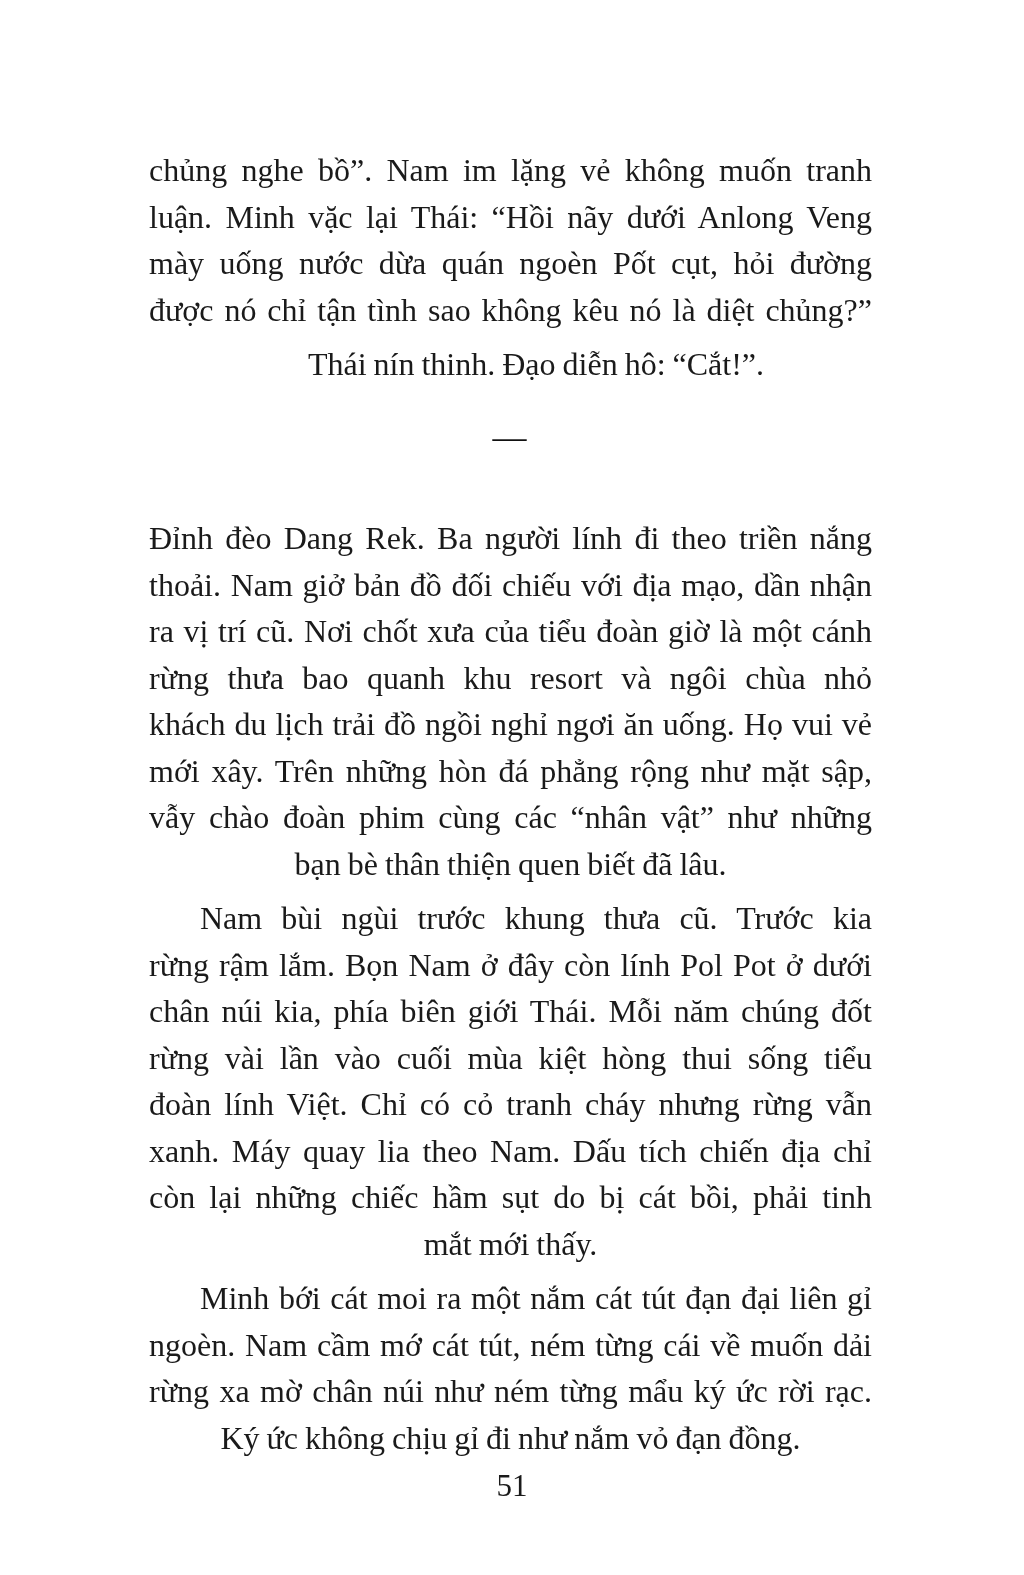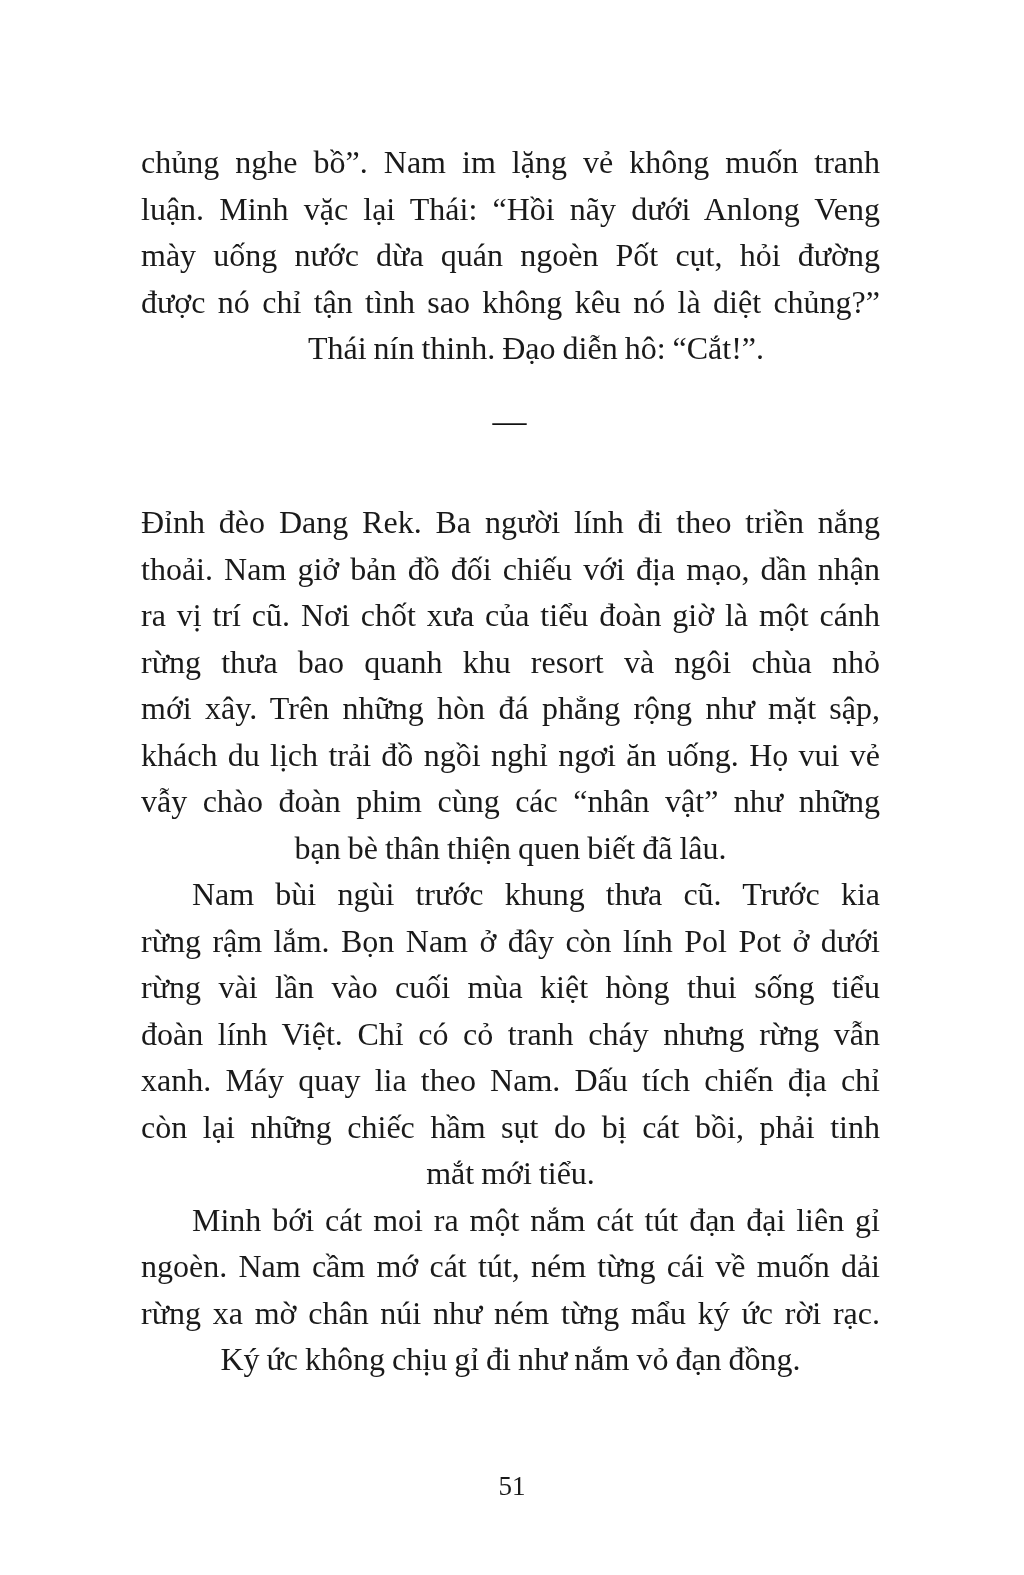--- a/index.html
+++ b/index.html
@@ -19,21 +19,21 @@
   .text-block {
     position: absolute;
     left: 141px;
     top: 139px;
     width: 739px;
     font-size: 32px;
     line-height: 46.5px;
     word-spacing: -1px;
   }
   .text-block p {
-    margin: 0;
+    margin: 8px;
     padding: 0;
   }
   .line {
     min-height: 46.5px;
   }
   
   .jl {
     text-align: justify;
     text-align-last: justify;
   }
@@ -53,21 +53,21 @@
     line-height: 46.5px;
     color: #111111;
     letter-spacing: 2px;
   }
   .page-number {
     position: absolute;
     top: 1468px;
     left: 0;
     width: 1024px;
     text-align: center;
-    font-size: 27px;
+    font-size: 31px;
     line-height: 36px;
     color: #1a1a1a;
   }
 </style>
 </head>
 <body>
 
 <main class="page">
 
   <section class="text-block">
@@ -83,34 +83,35 @@
       <span class="line ll ind" style="display:block">Thái nín thinh. Đạo diễn hô: “Cắt!”.</span>
     </p>
 
     <span class="divider">—</span>
 
     <p>
       <span class="line jl" style="display:block">Đỉnh đèo Dang Rek. Ba người lính đi theo triền nắng</span>
       <span class="line jl" style="display:block">thoải. Nam giở bản đồ đối chiếu với địa mạo, dần nhận</span>
       <span class="line jl" style="display:block">ra vị trí cũ. Nơi chốt xưa của tiểu đoàn giờ là một cánh</span>
       <span class="line jl" style="display:block">rừng thưa bao quanh khu resort và ngôi chùa nhỏ</span>
+      <span class="line jl" style="display:block">khách du lịch trải đồ ngồi nghỉ ngơi ăn uống. Họ vui vẻ</span>
       <span class="line jl" style="display:block">mới xây. Trên những hòn đá phẳng rộng như mặt sập,</span>
-      <span class="line jl" style="display:block">khách du lịch trải đồ ngồi nghỉ ngơi ăn uống. Họ vui vẻ</span>
       <span class="line jl" style="display:block">vẫy chào đoàn phim cùng các “nhân vật” như những</span>
       <span class="line ll" style="display:block">bạn bè thân thiện quen biết đã lâu.</span>
     </p>
 
     <p>
       <span class="line jl ind" style="display:block">Nam bùi ngùi trước khung thưa cũ. Trước kia</span>
       <span class="line jl" style="display:block">rừng rậm lắm. Bọn Nam ở đây còn lính Pol Pot ở dưới</span>
+      <span class="line jl" style="display:block">chân núi kia, phía biên giới Thái. Mỗi năm chúng đốt</span>
       <span class="line jl" style="display:block">rừng vài lần vào cuối mùa kiệt hòng thui sống tiểu</span>
       <span class="line jl" style="display:block">đoàn lính Việt. Chỉ có cỏ tranh cháy nhưng rừng vẫn</span>
       <span class="line jl" style="display:block">xanh. Máy quay lia theo Nam. Dấu tích chiến địa chỉ</span>
       <span class="line jl" style="display:block">còn lại những chiếc hầm sụt do bị cát bồi, phải tinh</span>
-      <span class="line ll" style="display:block">mắt mới tiểu.</span>
+      <span class="line ll" style="display:block">mắt mới thấy.</span>
     </p>
 
     <p>
       <span class="line jl ind" style="display:block">Minh bới cát moi ra một nắm cát tút đạn đại liên gỉ</span>
       <span class="line jl" style="display:block">ngoèn. Nam cầm mớ cát tút, ném từng cái về muốn dải</span>
       <span class="line jl" style="display:block">rừng xa mờ chân núi như ném từng mẩu ký ức rời rạc.</span>
       <span class="line ll" style="display:block">Ký ức không chịu gỉ đi như nắm vỏ đạn đồng.</span>
     </p>
 
   </section>

